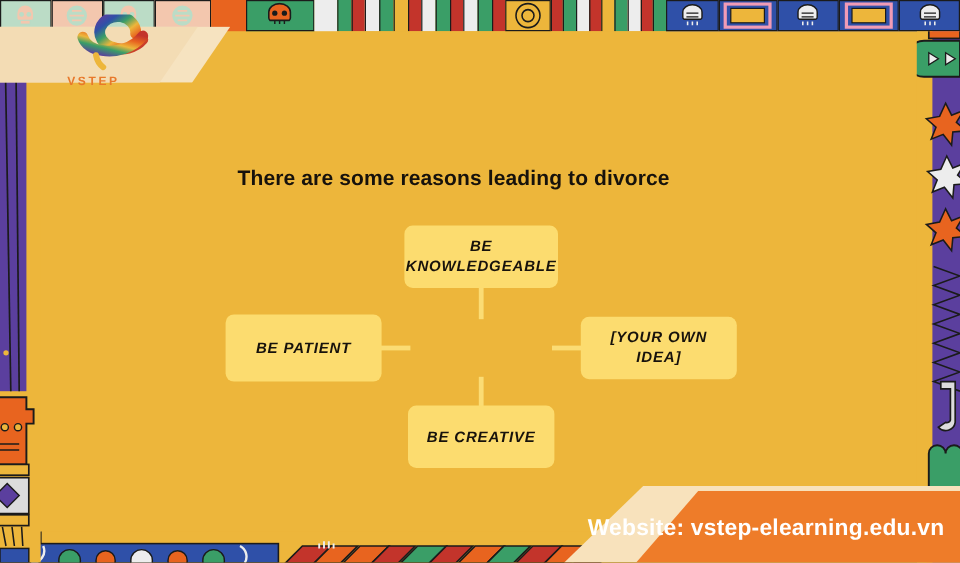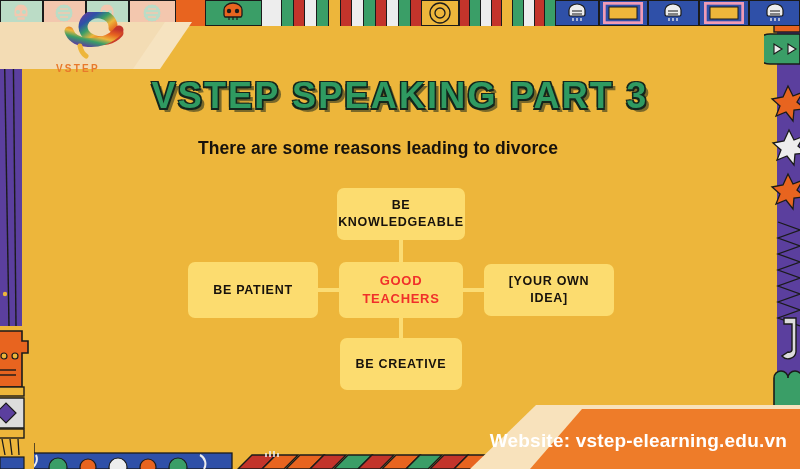--- a/index.html
+++ b/index.html
@@ -91,21 +91,21 @@
   .subtitle {
     position: absolute; top: 138px; left: 0;
     width: 756px; text-align: center;
     font-size: 17.5px; font-weight: bold;
     color: #17120c;
     letter-spacing: 0.1px;
     z-index: 8;
   }
 
   
-  .map { position: absolute; top: 0; left: 0; width: 800px; height: 469px; z-index: 7; }
+  .map { position: absolute; top: 0; left: 0; width: 800px; height: 469px; z-index: 7; font-style: italic; }
   .conn { position: absolute; background: #FBDC74; }
   .node {
     position: absolute;
     background: #FCDC6F;
     border-radius: 7px;
     display: flex; align-items: center; justify-content: center;
     text-align: center;
     font-size: 12.5px; font-weight: bold;
     letter-spacing: 0.7px;
     color: #17120c;
@@ -358,41 +358,37 @@
 
       <path d="M57 16 a15 13 0 10-20 11 c9 4 20 1 26 -6" fill="none" stroke="url(#rb1)" stroke-width="9" stroke-linecap="round"></path>
 
       <path d="M63 18 c-8 10 -22 14 -34 12 c-8 -1 -14 -5 -16 -11" fill="none" stroke="url(#rb2)" stroke-width="9" stroke-linecap="round"></path>
 
       <path d="M24 34 c1 5 3 8 6 10" fill="none" stroke="#EDB63B" stroke-width="5" stroke-linecap="round"></path>
     </svg>
     <div class="logo-text">VSTEP</div>
   </div>
 
-  <div class="title">VSTEP SPEAKING PART 3</div>
   <div class="subtitle">There are some reasons leading to divorce</div>
 
   <div class="map">
 
     <div class="conn" style="left:399px; top:238px; width:4px;  height:28px;"></div>
     <div class="conn" style="left:399px; top:314px; width:4px;  height:26px;"></div>
     <div class="conn" style="left:316px; top:288px; width:26px; height:4px;"></div>
     <div class="conn" style="left:460px; top:288px; width:26px; height:4px;"></div>
 
     <div class="node" style="left:337px; top:188px; width:128px; height:52px;">
       <span>BE KNOWLEDGEABLE</span>
     </div>
 
     <div class="node" style="left:188px; top:262px; width:130px; height:56px;">
       <span>BE PATIENT</span>
     </div>
 
-    <div class="node center" style="left:339px; top:262px; width:124px; height:56px; font-size:13px;">
-      <span>GOOD TEACHERS</span>
-    </div>
 
     <div class="node" style="left:484px; top:264px; width:130px; height:52px;">
       <span>[YOUR OWN IDEA]</span>
     </div>
 
     <div class="node" style="left:340px; top:338px; width:122px; height:52px;">
       <span>BE CREATIVE</span>
     </div>
   </div>
 

